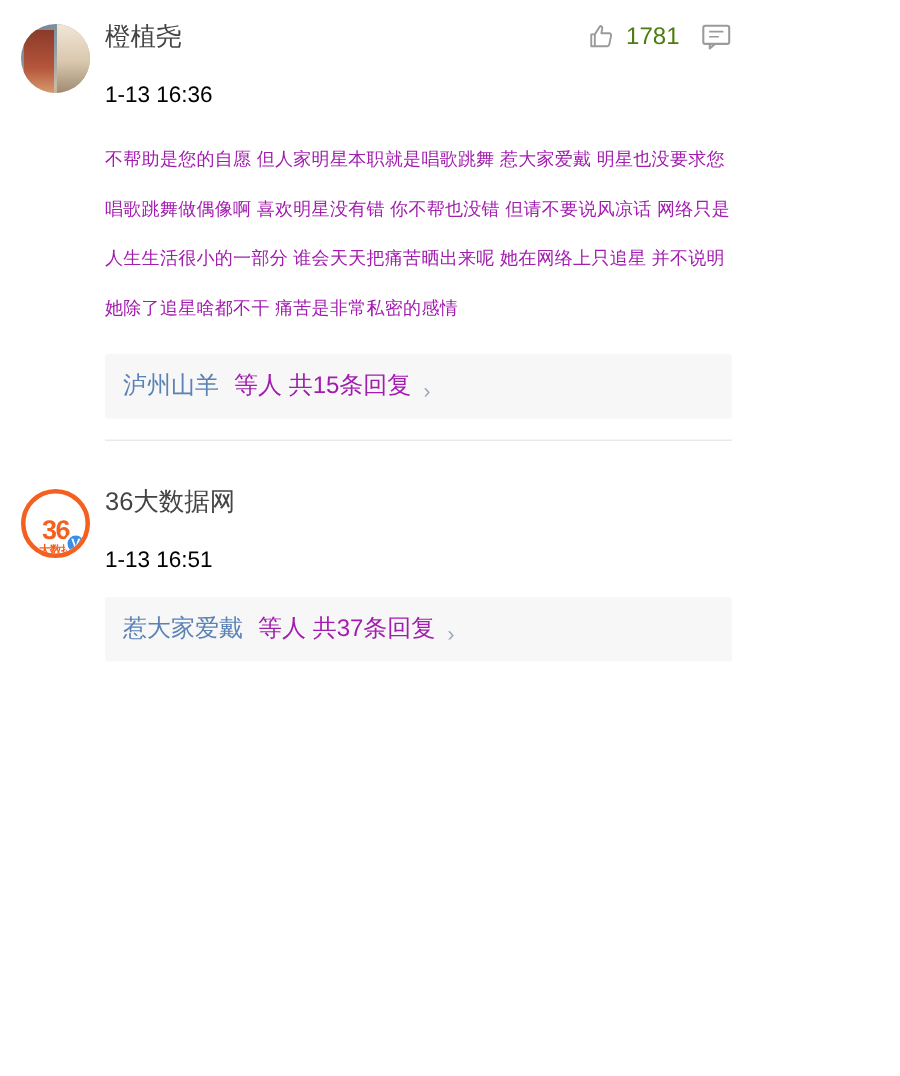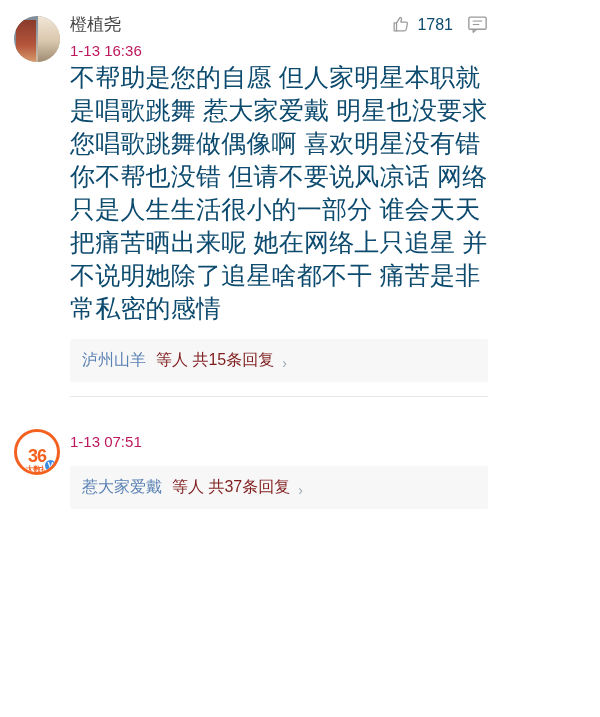--- a/index.html
+++ b/index.html
@@ -136,57 +136,57 @@
   }
 
   .like-group {
     display: flex;
     align-items: center;
     gap: 7px;
     color: #9a9a9a;
   }
   .like-count {
     font-size: 16px;
-    color: #0c4a6e;
+    color: #4d7c0f;
   }
 
   .icon-thumb svg, .icon-comment svg {
     display: block;
   }
 
   .timestamp {
     font-size: 15px;
-    color: #be185d;
-    margin-top: 5px;
+    color: #000000;
+    margin-top: 18px;
     line-height: 20px;
   }
 
   .content {
-    font-size: 25px;
+    font-size: 12px;
     line-height: 33px;
-    color: #0c4a6e;
-    margin-top: 0;
+    color: #a21caf;
+    margin-top: 16px;
     word-break: break-all;
     letter-spacing: 0.2px;
   }
 
   .replies-bar {
     margin-top: 14px;
     background: #f7f7f7;
     border-radius: 2px;
     padding: 11px 12px;
     display: flex;
     align-items: flex-end;
     font-size: 16px;
   }
   .replies-user {
     color: #5b82b4;
   }
   .replies-text {
-    color: #7f1d1d;
+    color: #a21caf;
     margin-left: 10px;
   }
   .replies-chevron {
     color: #9aa7b5;
     margin-left: 8px;
     font-size: 14px;
   }
 
   .divider {
     height: 1px;
@@ -248,22 +248,23 @@
       <div class="avatar logo">
         <span class="logo-num">36</span>
         <span class="logo-text">大数据</span>
         <span class="verified">
           <span>V</span>
         </span>
       </div>
     </div>
     <div class="body-col">
       <div class="name-row">
-      </div>
-      <div class="timestamp">1-13 07:51</div>
+        <div class="username">36大数据网</div>
+      </div>
+      <div class="timestamp">1-13 16:51</div>
       <div class="replies-bar">
         <span class="replies-user">惹大家爱戴</span>
         <span class="replies-text">等人 共37条回复</span>
         <span class="replies-chevron">›</span>
       </div>
     </div>
   </div>
 
 </div>
 

